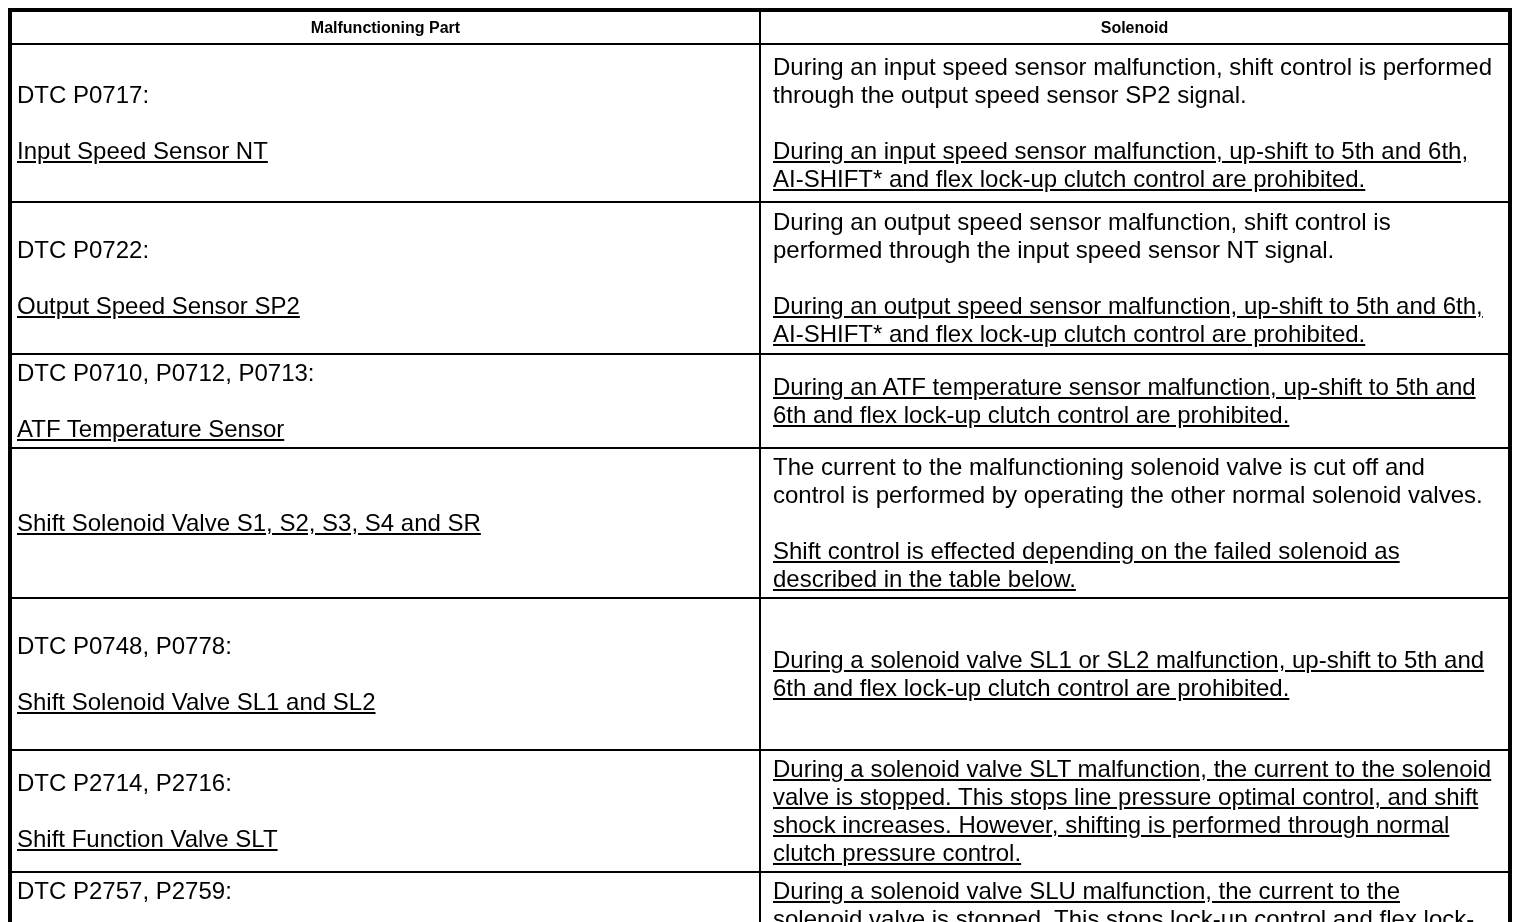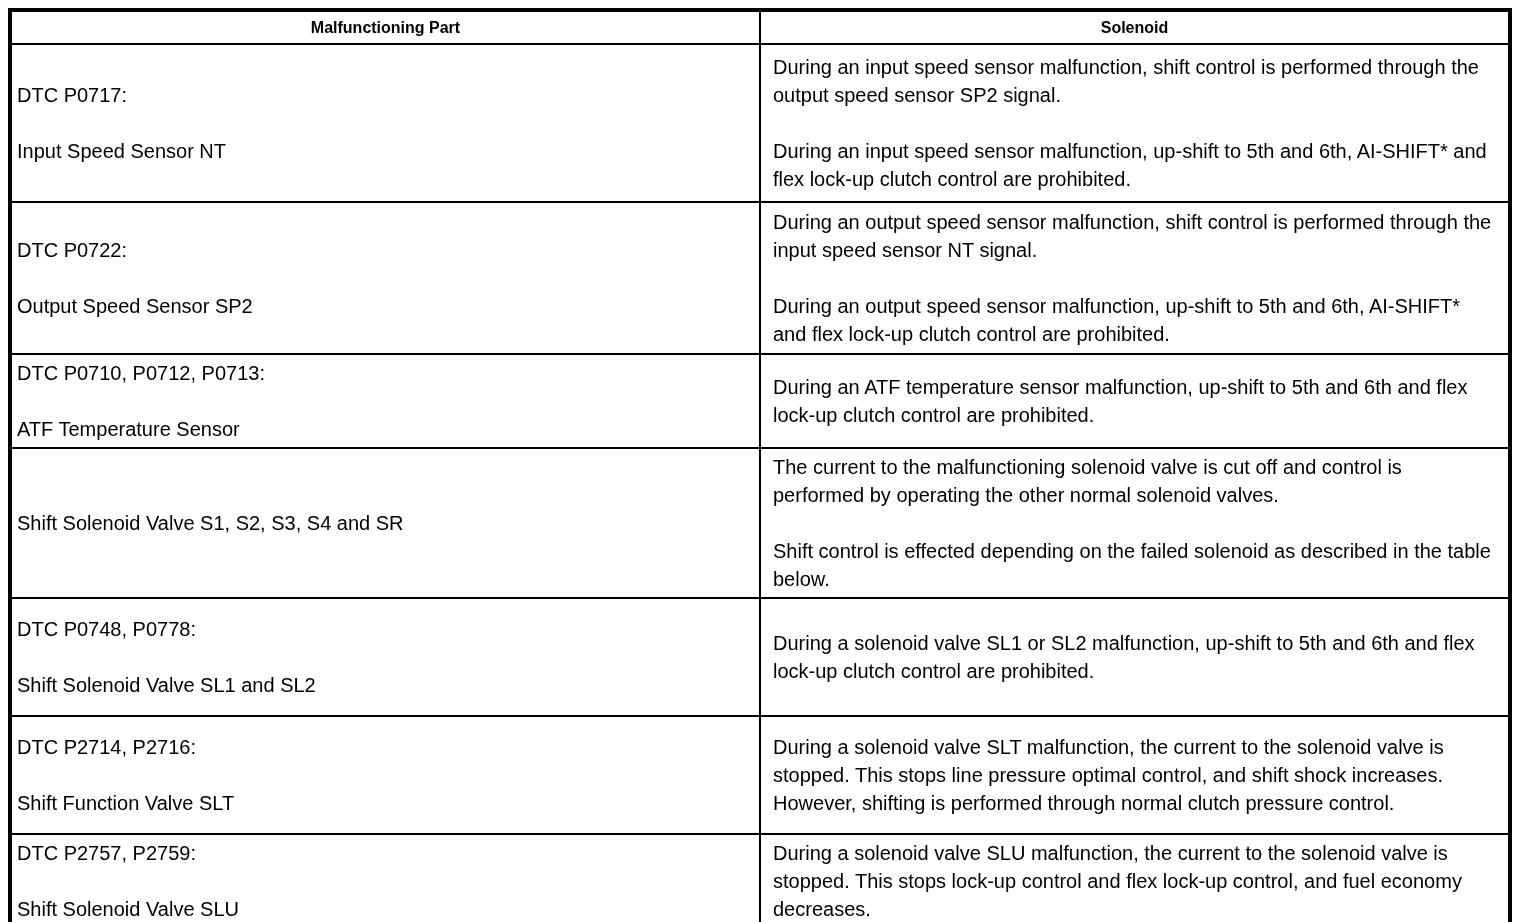--- a/index.html
+++ b/index.html
@@ -23,33 +23,33 @@
     vertical-align: middle;
   }
   .dtc-table th {
     font-size: 16px;
     font-weight: bold;
     text-align: center;
     padding: 4px;
     height: 34px;
   }
   .dtc-table td {
-    font-size: 20px;
+    font-size: 24px;
     line-height: 28px;
     padding: 4px;
   }
   td.cell-part { width: 318px; padding-left: 5px; padding-right: 4px; }
   td.cell-func { width: 1186px; padding-left: 12px; padding-right: 12px; }
   .para { margin: 0 0 28px 0; }
-  .para:last-child { margin-bottom: 0; }
+  .para:last-child { margin-bottom: 0; text-decoration: underline; }
   tr.rh1 { height: 158px; }
   tr.rh2 { height: 152px; }
   tr.rh3 { height: 94px; }
   tr.rh4 { height: 128px; }
-  tr.rh5 { height: 118px; margin-left: 11px; }
+  tr.rh5 { height: 152px; margin-left: 11px; }
   tr.rh6 { height: 118px; }
   tr.rh7 { height: 93px; }
 </style>
 </head>
 <body>
 
 <table class="dtc-table">
   <thead>
     <tr>
       <th class="cell-part">Malfunctioning Part</th>

